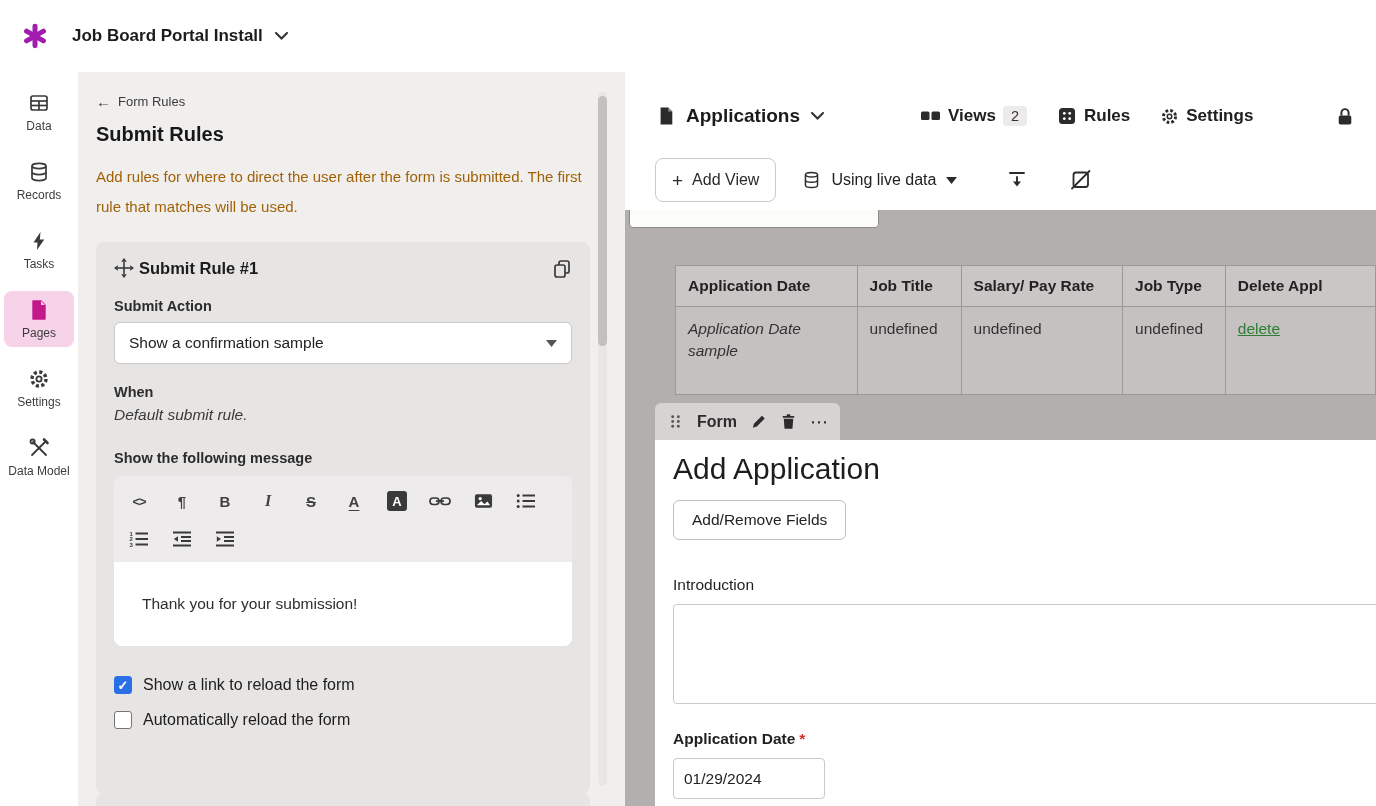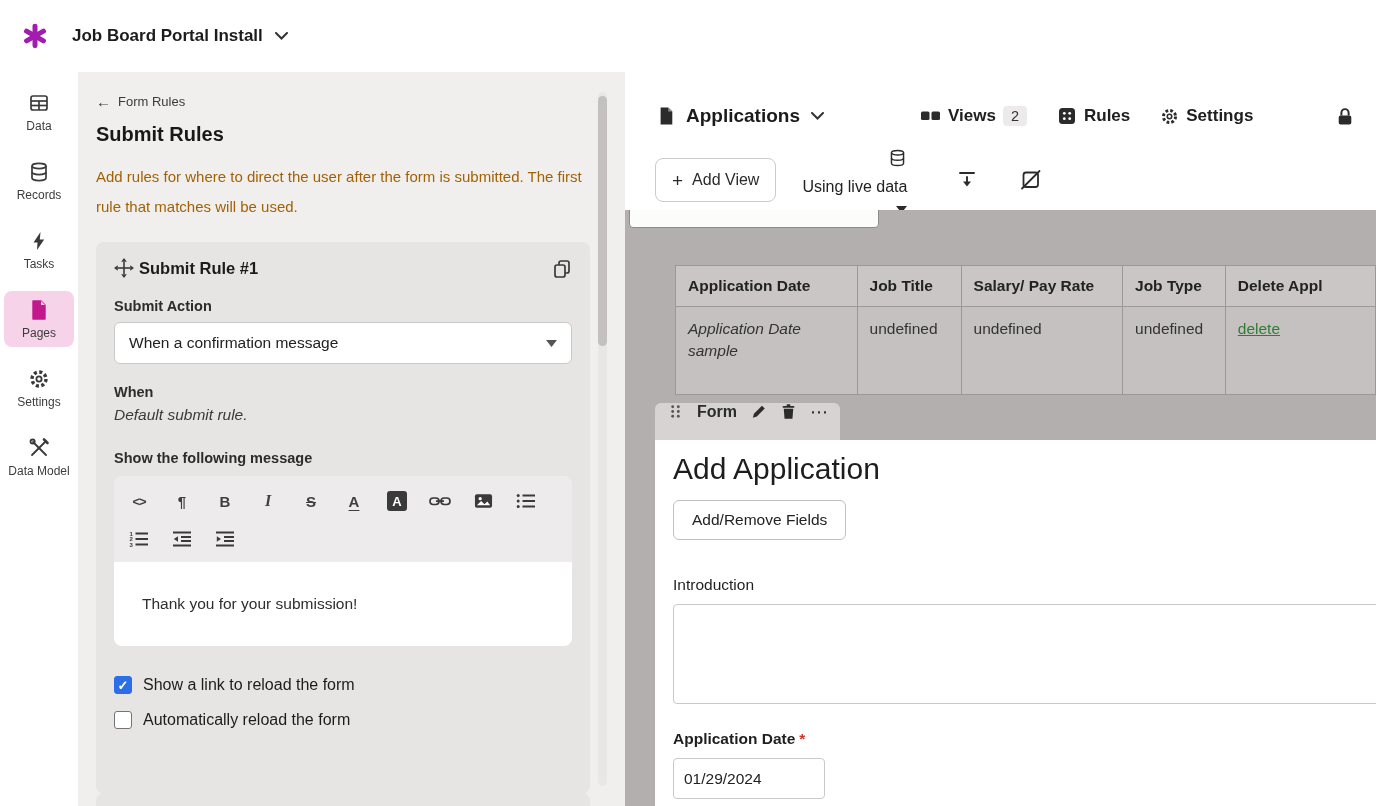--- a/index.html
+++ b/index.html
@@ -63,33 +63,33 @@
   .b-row1{position:absolute;left:32px;right:22px;top:24px;height:40px;display:flex;align-items:center;}
   .tgroup{display:flex;align-items:center;gap:11px;cursor:pointer;}
   .b-title{font-size:19px;font-weight:700;color:#1b1b1b;}
   .b-nav{display:flex;align-items:center;gap:30px;margin-left:96px;}
   .b-nav-item{display:flex;align-items:center;gap:7px;font-size:17px;font-weight:600;color:#202020;cursor:pointer;}
   .badge{background:#eceaea;border-radius:4px;padding:2px 8px;font-size:14.5px;font-weight:400;color:#333;}
   .lock{margin-left:auto;cursor:pointer;}
   .b-row2{position:absolute;left:30px;top:86px;height:44px;display:flex;align-items:center;}
   .addview{display:flex;align-items:center;gap:9px;height:44px;padding:0 16px;border:1px solid #cccaca;border-radius:8px;background:#fff;font-size:16px;color:#2b2b2b;cursor:pointer;}
   .plus{font-size:19px;font-weight:400;line-height:1;color:#2b2b2b;}
-  .livedata{display:flex;align-items:flex-end;gap:10px;font-size:16px;font-weight:500;color:#222;margin-left:26px;cursor:pointer;flex-direction:column;}
+  .livedata{display:flex;align-items:center;gap:10px;font-size:16px;font-weight:500;color:#222;margin-left:26px;cursor:pointer;}
   .ibtn{margin-left:48px;cursor:pointer;width:24px;height:24px;display:flex;align-items:center;justify-content:center;}
 
   
   .preview{position:absolute;left:0;top:138px;width:751px;height:596px;background:#b2afae;overflow:hidden;}
   .partial-box{position:absolute;left:4px;top:-8px;width:250px;height:26px;background:#fcfcfb;border:1px solid #8e8b8a;border-radius:4px;}
   .pv-table{position:absolute;left:50px;top:55px;border-collapse:collapse;table-layout:fixed;}
   .pv-table th,.pv-table td{border:1px solid #9c9898;font-size:15.5px;text-align:left;padding:11px 12px;vertical-align:top;white-space:normal;overflow:hidden;}
   .pv-table th{background:#cac6c6;font-weight:700;color:#222;white-space:nowrap;}
   .pv-table td{background:#c4c1c0;color:#333;height:88px;line-height:22px;}
   .pv-table td.it{font-style:italic;padding-right:46px;}
   .del{color:var(--delete-green);text-decoration:underline;cursor:pointer;}
-  .form-chip{position:absolute;left:30px;top:193px;width:185px;height:37px;background:#d6d3d2;border-radius:6px 6px 0 0;display:flex;align-items:flex-start;padding:0 12px;gap:13px;}
+  .form-chip{position:absolute;left:30px;top:193px;width:185px;height:37px;background:#d6d3d2;border-radius:6px 6px 0 0;display:flex;align-items:center;padding:0 12px;gap:13px;}
   .chip-label{font-size:16px;font-weight:600;color:#2b2b2b;}
   .cicon{width:17px;height:17px;cursor:pointer;flex:none;}
   .dots{font-size:18px;color:#2b2b2b;cursor:pointer;line-height:1;}
   .form-area{position:absolute;left:30px;top:230px;width:740px;height:366px;background:#fff;padding:12px 0 0 18px;}
   .form-title{font-size:30px;font-weight:400;color:#1d1d1d;margin-bottom:14px;}
   .addremove{height:40px;padding:0 18px;border:1px solid #c2c0bf;border-radius:6px;background:#fff;font-size:15.5px;color:#222;cursor:pointer;font-family:"Liberation Sans",sans-serif;}
   .fa-label{font-size:15.5px;font-weight:500;color:#1f1f1f;margin-top:36px;margin-bottom:10px;}
   .fa-label.bold{font-weight:600;margin-top:26px;}
   .req{color:var(--required-red);margin-left:4px;}
   .intro-ta{display:block;width:722px;height:100px;border:1px solid #cbc9c8;border-radius:4px;resize:none;font-family:"Liberation Sans",sans-serif;font-size:15px;padding:8px 10px;}
@@ -190,21 +190,21 @@
         </svg>
         <h3>Submit Rule #1</h3>
         <svg class="micon copy" viewBox="0 0 20 20" fill="none" stroke="#3a3a3a" stroke-width="1.7">
           <rect x="7" y="3" width="10" height="12" rx="2"></rect>
             <rect x="3" y="7" width="10" height="12" rx="2" fill="#e7e5e4"></rect>
         </svg>
       </div>
 
       <div class="f-label">Submit Action</div>
       <div class="select">
-        <span>When a confirmation message</span>
+        <span>Show a confirmation sample</span>
         <svg class="caret" width="11" height="7" viewBox="0 0 11 7">
             <path d="M0 0h11L5.5 7z" fill="#555"></path>
           </svg>
       </div>
 
       <div class="f-label mb6">When</div>
       <div class="when-v">Default submit rule.</div>
 
       <div class="f-label mb10">Show the following message</div>
 

